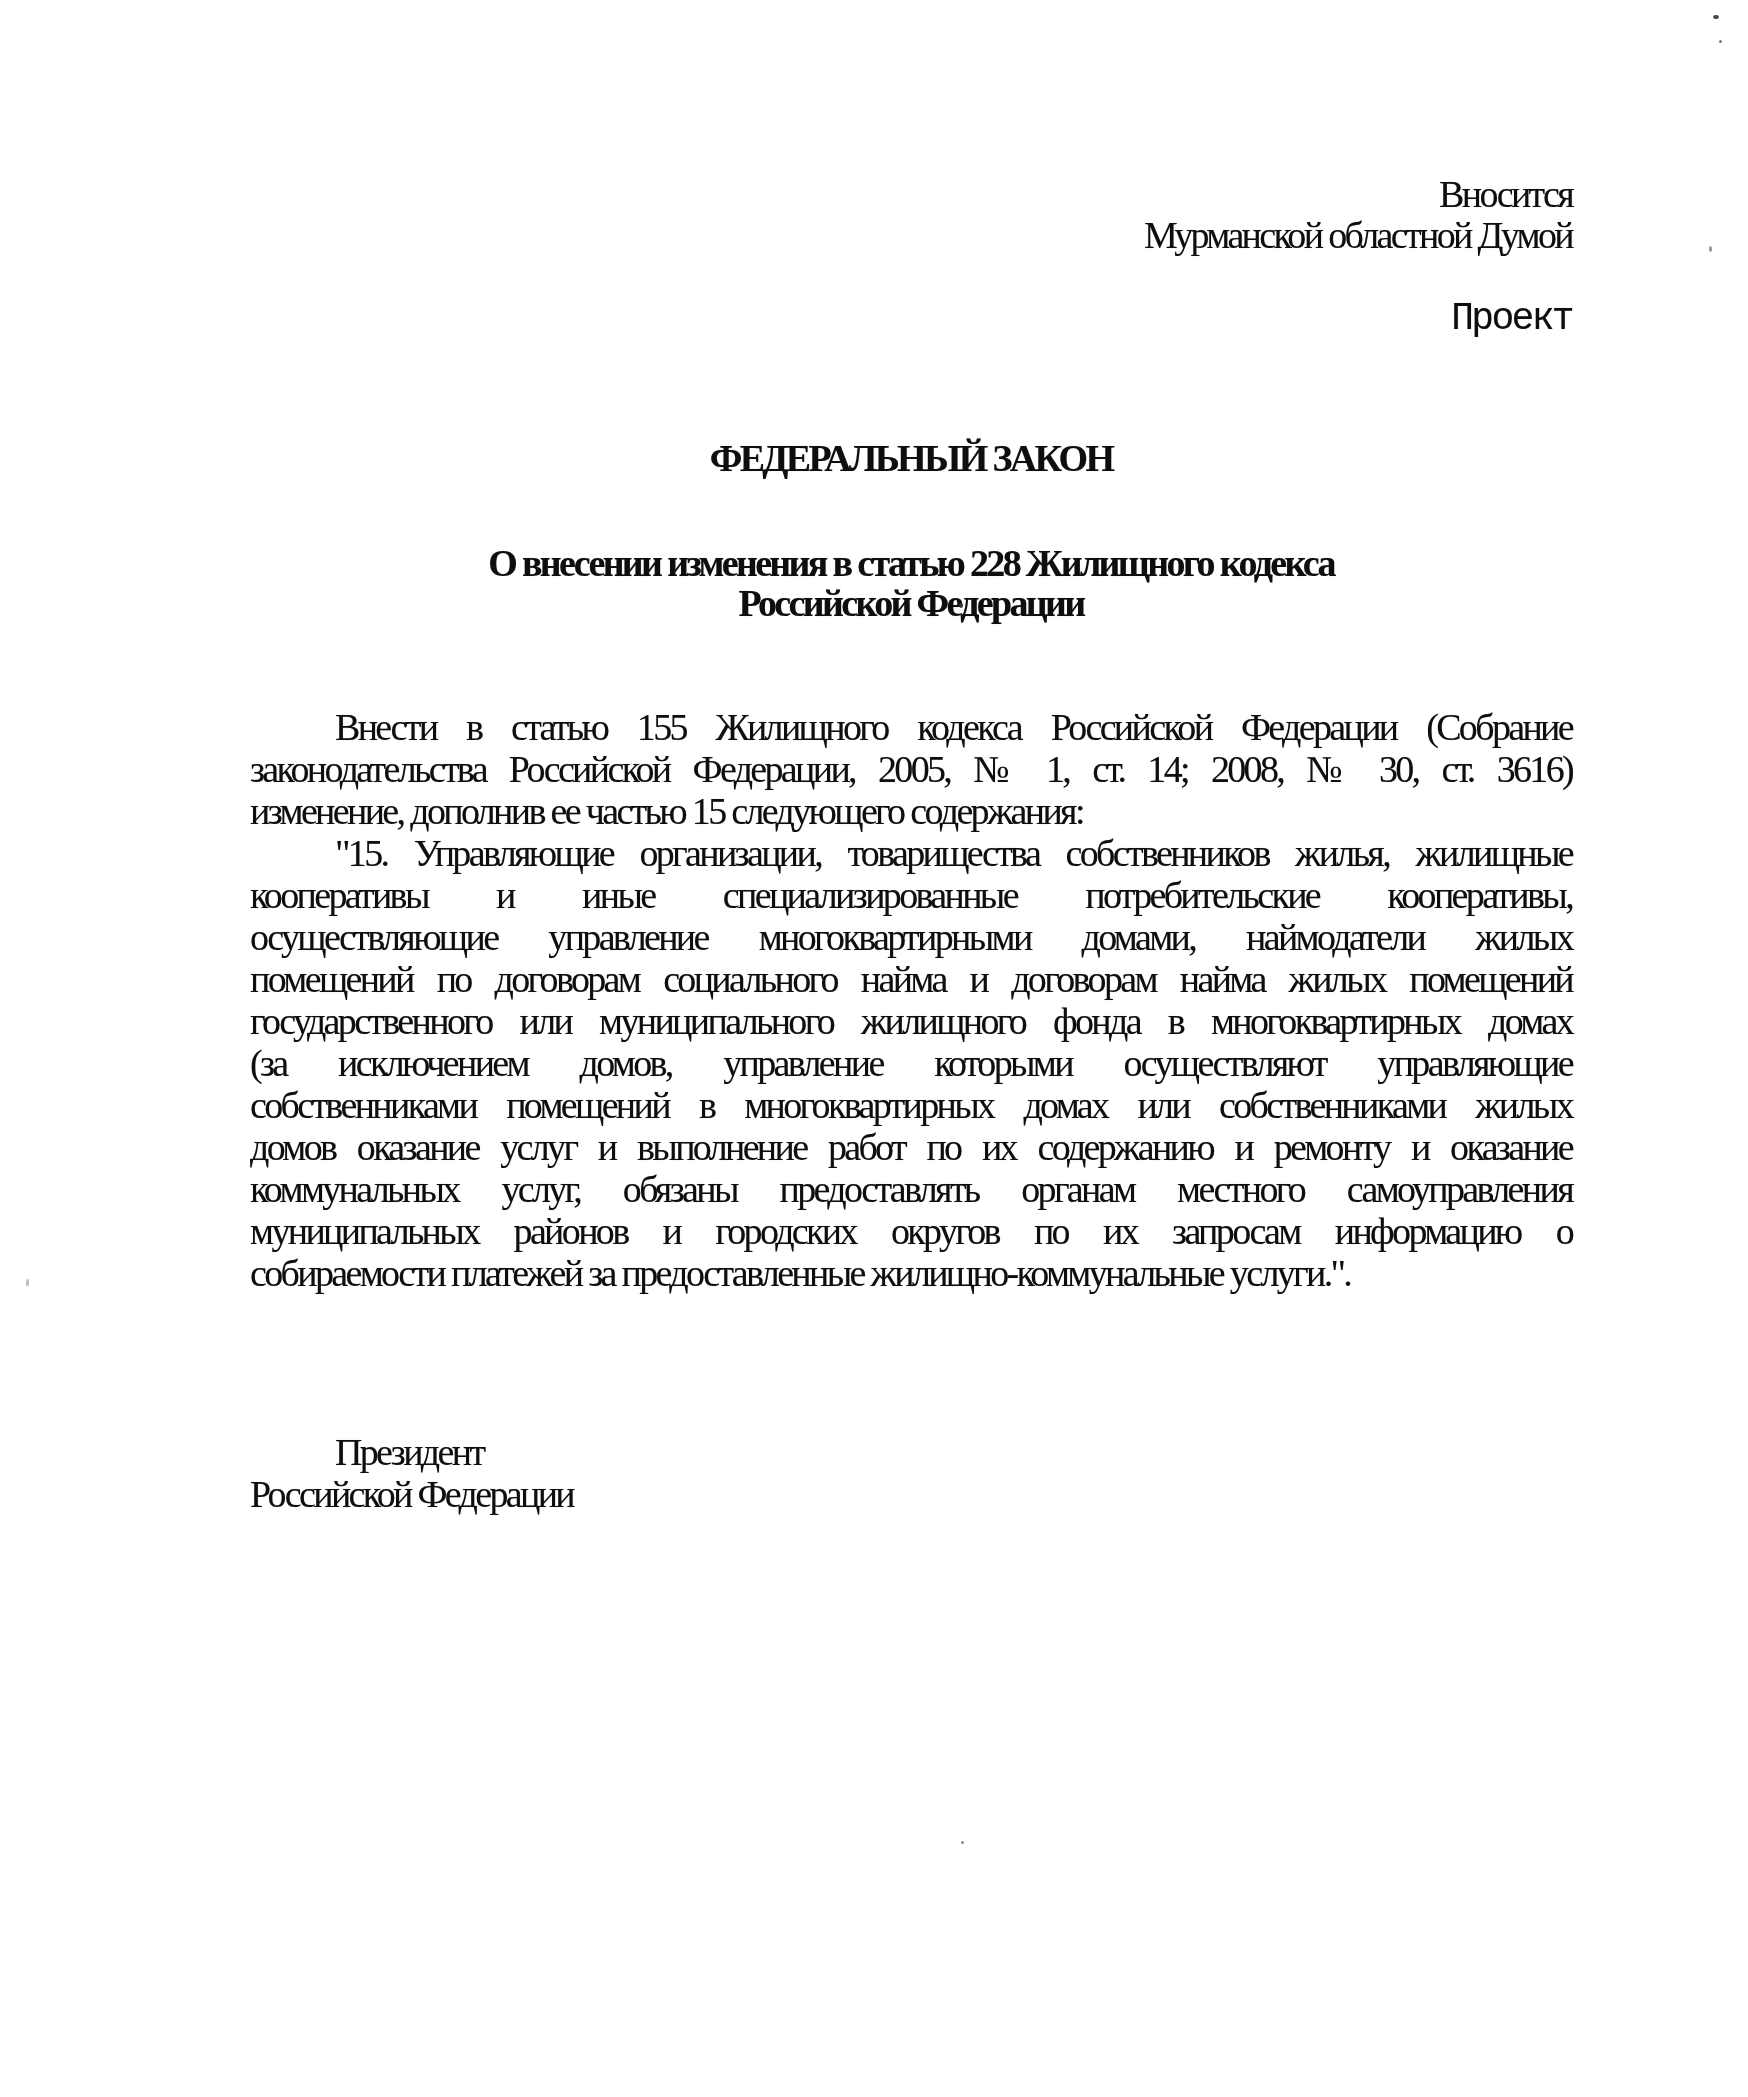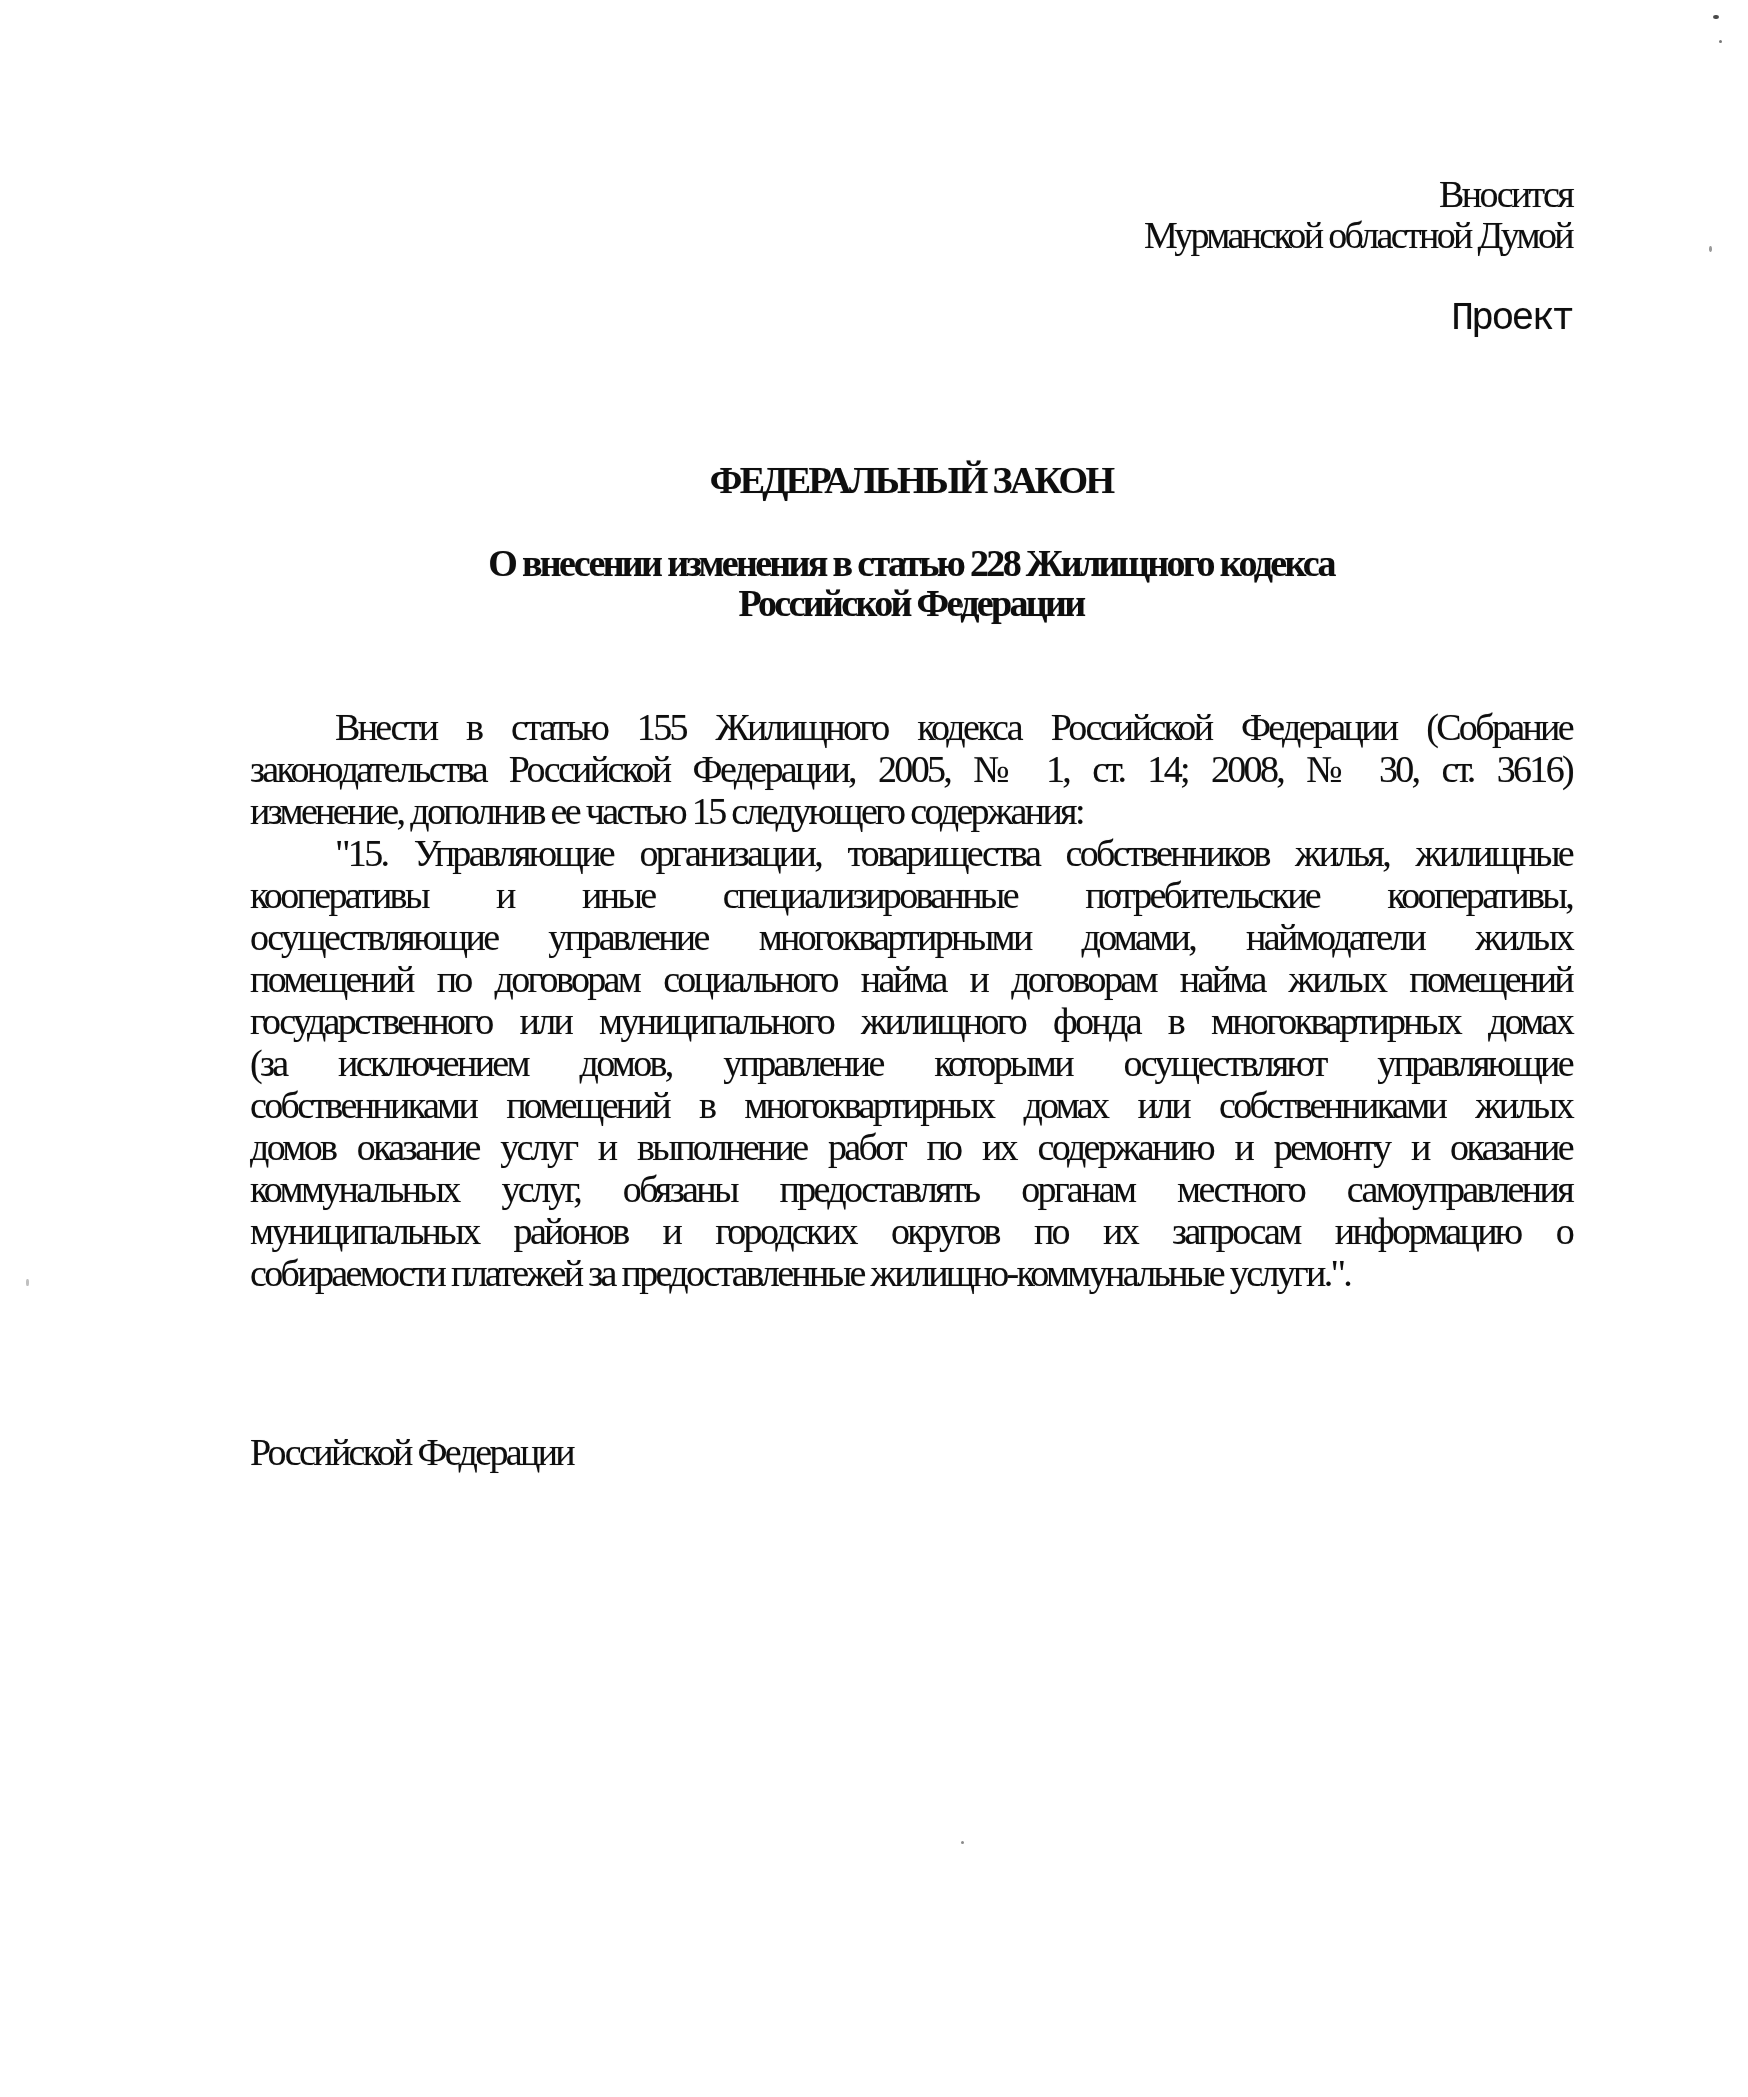--- a/index.html
+++ b/index.html
@@ -12,21 +12,21 @@
     font-size: 38px;
     letter-spacing: -0.07em;
     text-shadow: 0 0 0.8px rgba(10,10,10,0.35);
     overflow: hidden;
   }
   .block { position: absolute; left: 250px; width: 1322px; margin-top: 22px; }
 
   .header-right { top: 152px; line-height: 41px; text-align: right; }
   .proekt-line  { top: 276px; line-height: 41px; text-align: right; font-family: Liberation Mono, monospace; }
 
-  .law-heading { top: 438px; line-height: 41px; text-align: center; font-weight: bold; }
+  .law-heading { top: 416px; line-height: 41px; text-align: center; font-weight: bold; }
   .law-title   { top: 521px; line-height: 40px; text-align: center; font-weight: bold; }
 
   .body-text { top: 684px; line-height: 42px; }
   .bline { text-align: justify; text-align-last: justify; }
   .bline.last { text-align-last: left; }
   .ind { text-indent: 85px; }
 
   .signature { top: 1409px; line-height: 42px; text-align: left; }
 
   .speck { position: absolute; background: #4a4a4a; border-radius: 50%; }
@@ -65,20 +65,21 @@
   <div class="bline">государственного или муниципального жилищного фонда в многоквартирных домах</div>
   <div class="bline">(за исключением домов, управление которыми осуществляют управляющие</div>
   <div class="bline">собственниками помещений в многоквартирных домах или собственниками жилых</div>
   <div class="bline">домов оказание услуг и выполнение работ по их содержанию и ремонту и оказание</div>
   <div class="bline">коммунальных услуг, обязаны предоставлять органам местного самоуправления</div>
   <div class="bline">муниципальных районов и городских округов по их запросам информацию о</div>
   <div class="bline last">собираемости платежей за предоставленные жилищно-коммунальные услуги.".</div>
 </div>
 
 <div class="block signature">
+  <div class="ind">Президент</div>
   <div>Российской Федерации</div>
 </div>
 
 <div class="speck s1"></div>
 <div class="speck s2"></div>
 <div class="speck s3"></div>
 <div class="speck s4"></div>
 <div class="speck s5"></div>
 
 <div class="speck s8"></div>

